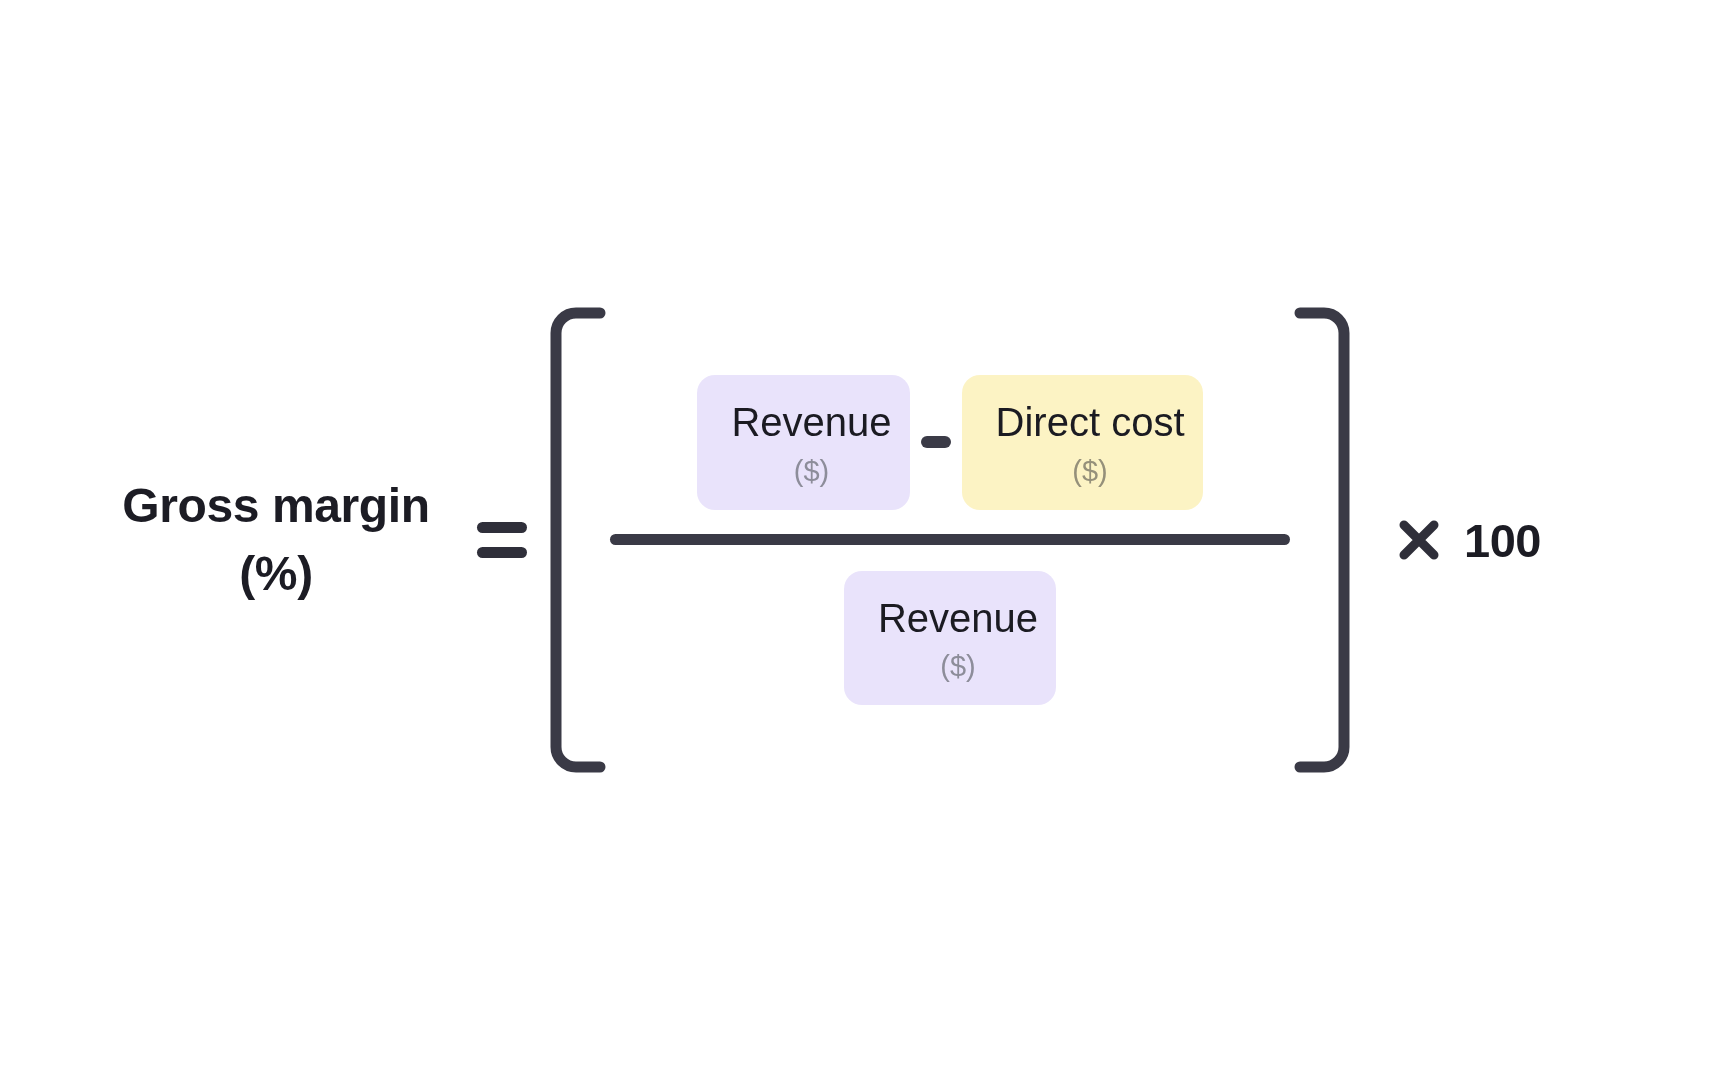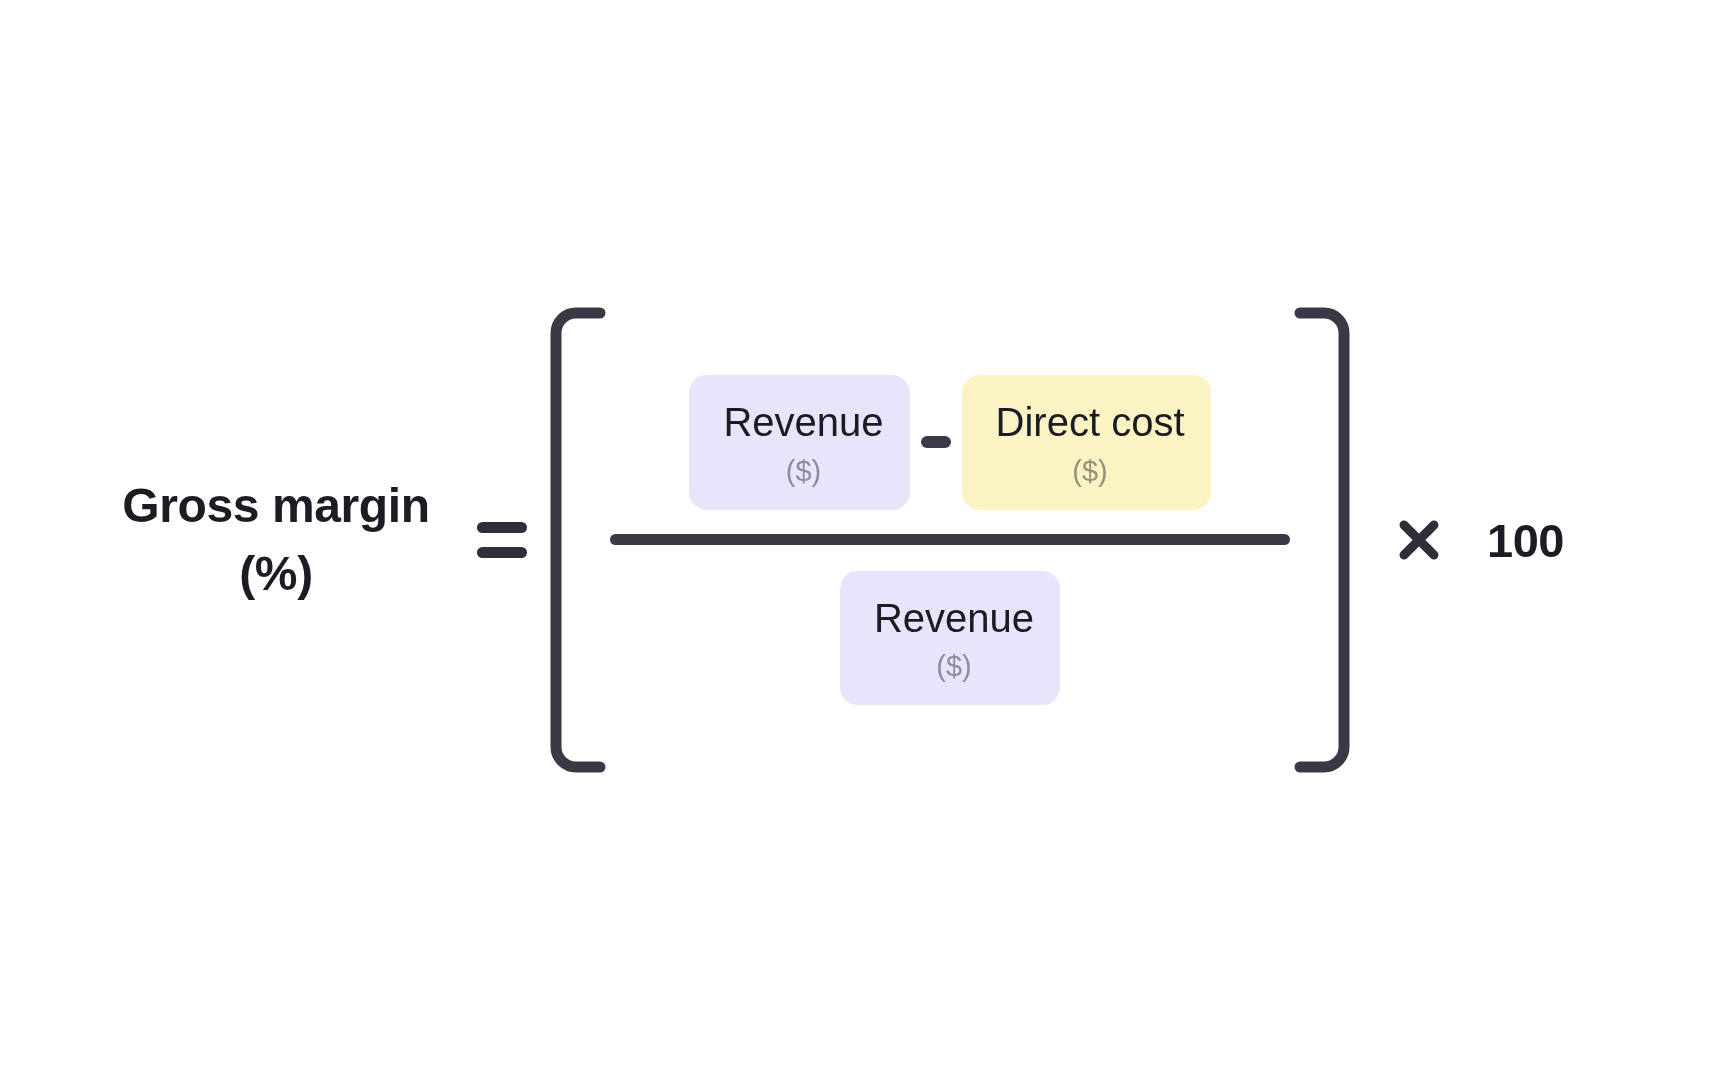--- a/index.html
+++ b/index.html
@@ -111,21 +111,21 @@
 
   .denominator {
     display: flex;
     align-items: center;
     justify-content: center;
   }
 
   
   .chip {
     border-radius: 18px;
-    padding: 26px 26px 24px 34px;
+    padding: 26px 18px 24px 34px;
     min-width: 196px;
     display: flex;
     flex-direction: column;
     align-items: center;
     justify-content: flex-start;
     box-sizing: border-box;
   }
   .chip.purple { background: #e9e3fb; }
   .chip.yellow { background: #fcf3c4; }
 
@@ -157,21 +157,21 @@
     color: #1c1c24;
   }
   .times-glyph {
     display: inline-flex;
     align-items: center;
     justify-content: center;
     width: 46px;
     height: 46px;
   }
   .times-glyph svg { display: block; }
-  .multiplier-value { letter-spacing: -0.5px; margin-left: 23px; }
+  .multiplier-value { letter-spacing: -0.5px; }
 </style>
 </head>
 <body>
 
 <div class="formula-stage">
   <div class="formula-row">
 
     <div class="lhs-label">
       <span class="lhs-line">Gross margin</span>
       <span class="lhs-line">(%)</span>

